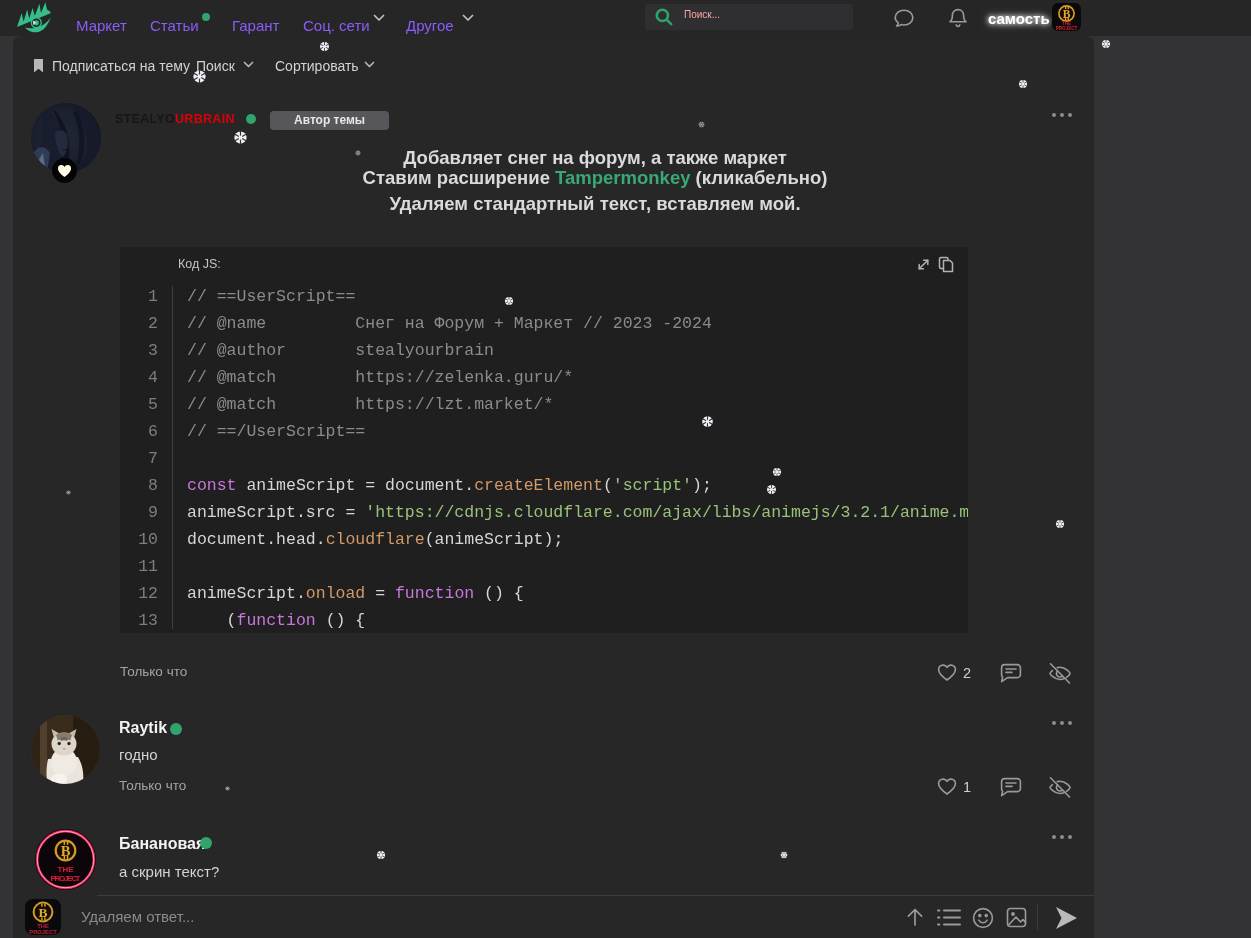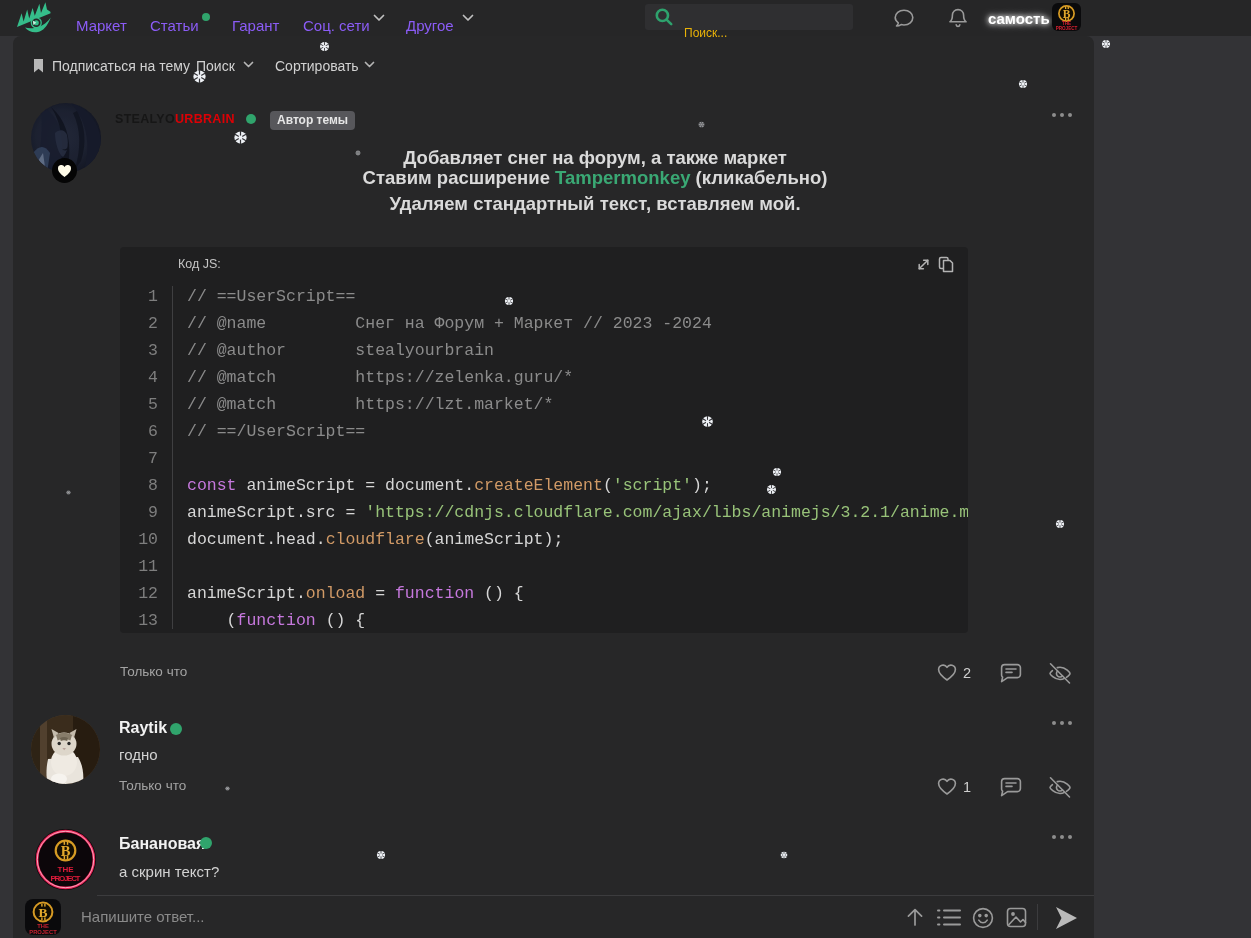--- a/index.html
+++ b/index.html
@@ -4,21 +4,21 @@
 <title>thread</title>
 <style>
   * { margin:0; padding:0; box-sizing:border-box; }
   html,body { width:1251px; height:938px; overflow:hidden; }
   body { background:#333336; font-family:"Liberation Sans", sans-serif; position:relative; }
   .abs { position:absolute; }
   
   #nav { position:absolute; left:0; top:0; width:1251px; height:36px; background:#262627; z-index:5; }
   .navitem { position:absolute; top:8px; height:36px; line-height:36px; color:#8b5cf6; font-size:15px; font-weight:400; }
   #search { position:absolute; left:645px; top:4px; width:208px; height:26px; background:#2f2f31; border-radius:3px; }
-  #search .ph { position:absolute; left:39px; top:22px; font-size:12px; color:#eab308; font-weight:400; }
+  #search .ph { position:absolute; left:39px; top:5px; font-size:10px; color:#fca5a5; font-weight:400; }
   
   #card { position:absolute; left:13px; top:36px; width:1081px; height:902px; background:#272728; border-radius:8px 8px 0 0; }
   .dot-green { position:absolute; background:#30a46c; border-radius:50%; }
   .sub { position:absolute; font-size:14px; color:#d2d2d2; }
   .tsmall { position:absolute; font-size:13.5px; color:#a3a3a3; }
   .name { position:absolute; font-size:16px; font-weight:700; color:#f2f2f2; }
   .msg { position:absolute; font-size:15px; color:#d2d2d2; }
   .dots3 { position:absolute; width:26px; height:6px; }
   .dots3 i { position:absolute; top:1px; width:4px; height:4px; border-radius:50%; background:#8d8d8d; }
   .dots3 i:nth-child(1){left:0} .dots3 i:nth-child(2){left:8px} .dots3 i:nth-child(3){left:16px}
@@ -101,21 +101,21 @@
     <path d="M29 44 q4 5 8 0 q-1.6 7 -8 0" fill="#11141f"></path>
     <circle cx="35" cy="35" r="35" fill="#14171f" opacity=".22"></circle>
   </g>
 </svg>
 <svg class="abs" style="left:52px;top:158px" width="25" height="25" viewBox="0 0 25 25">
   <circle cx="12.5" cy="12.5" r="12.5" fill="#050505"></circle>
   <path d="M12.5 19 C 8 15.5 6 13 6 10.4 a3.4 3.4 0 0 1 6.5-1.4 a3.4 3.4 0 0 1 6.5 1.4 C 19 13 17 15.5 12.5 19z" fill="#fffbe8"></path>
 </svg>
 <span class="abs" style="left:115px;top:112px;font-size:12.5px;font-weight:700;color:#161616;letter-spacing:.3px">STEALYO<span style="color:#dc0005">URBRAIN</span></span>
 <span class="dot-green" style="left:246px;top:114px;width:10px;height:10px"></span>
-<span class="abs" style="left:270px;top:111px;background:#57575b;border-radius:4px;color:#e6e6e6;font-size:12px;font-weight:700;padding:2px 7px 3px">Автор темы</span>
+<span class="abs" style="left:270px;top:111px;background:#57575b;border-radius:4px;color:#e6e6e6;font-size:12px;font-weight:700;padding:2px 24px 3px">Автор темы</span>
 
 <div class="head-line" style="top:147px">Добавляет снег на форум, а также маркет</div>
 <div class="head-line" style="top:167px">Ставим расширение <span style="color:#3aa874">Tampermonkey</span> (кликабельно)</div>
 <div class="head-line" style="top:193px">Удаляем стандартный текст, вставляем мой.</div>
 
 <div id="code">
   <span class="title">Код JS:</span>
   <svg class="icon" style="left:795px;top:9px" width="17" height="17" viewBox="0 0 17 17" stroke="#b3b3b3" stroke-width="1.5">
     <path d="M4.2 12.8 L12.8 4.2"></path>
       <path d="M8.6 4.2h4.2v4.2"></path>
@@ -246,21 +246,21 @@
   <rect x="0" y="0" width="36" height="36" rx="8" fill="#0a0a0c"></rect>
   <circle cx="18" cy="13" r="9.4" fill="#120d02" stroke="#d79b24" stroke-width="2"></circle>
   <text x="18" y="18.2" text-anchor="middle" font-size="13.5" font-weight="bold" fill="#e3a92c" font-family="Liberation Serif, serif">B</text>
   <rect x="16.2" y="5" width="1.4" height="2.6" fill="#e3a92c"></rect>
     <rect x="19.2" y="5" width="1.4" height="2.6" fill="#e3a92c"></rect>
   <rect x="16.2" y="18.4" width="1.4" height="2.6" fill="#e3a92c"></rect>
     <rect x="19.2" y="18.4" width="1.4" height="2.6" fill="#e3a92c"></rect>
   <text x="18" y="28.5" text-anchor="middle" font-size="5.8" font-weight="bold" fill="#c62231" font-family="Liberation Sans">THE</text>
   <text x="18" y="34.5" text-anchor="middle" font-size="5.8" font-weight="bold" fill="#c62231" font-family="Liberation Sans">PROJECT</text>
 </svg>
-<span class="abs" style="left:81px;top:908px;font-size:15px;color:#8a8a8a">Напишите ответ...</span>
+<span class="abs" style="left:81px;top:908px;font-size:15px;color:#8a8a8a">Удаляем ответ...</span>
 <svg class="icon" stroke="#9a9a9a" style="left:905px;top:907px" width="20" height="20" viewBox="0 0 20 20" stroke-width="1.7">
     <path d="M10 18V3M3.4 9.2 L10 2.6l6.6 6.6"></path>
   </svg>
 <svg class="icon" stroke="#9a9a9a" style="left:937px;top:908px" width="24" height="19" viewBox="0 0 24 19" stroke-width="1.7">
   <path d="M7 2.5h16M7 9.5h16M7 16.5h16" stroke-width="2"></path>
   <path d="M1 2.5h2.4M1 9.5h2.4M1 16.5h2.4" stroke-width="2" stroke-dasharray="1.4 1.6"></path>
 </svg>
 <svg class="icon" stroke="#9a9a9a" style="left:972px;top:907px" width="22" height="22" viewBox="0 0 22 22" stroke-width="1.6">
   <circle cx="11" cy="11" r="9.4"></circle>
   <circle cx="7.8" cy="8.6" r="1" fill="#9a9a9a"></circle>

